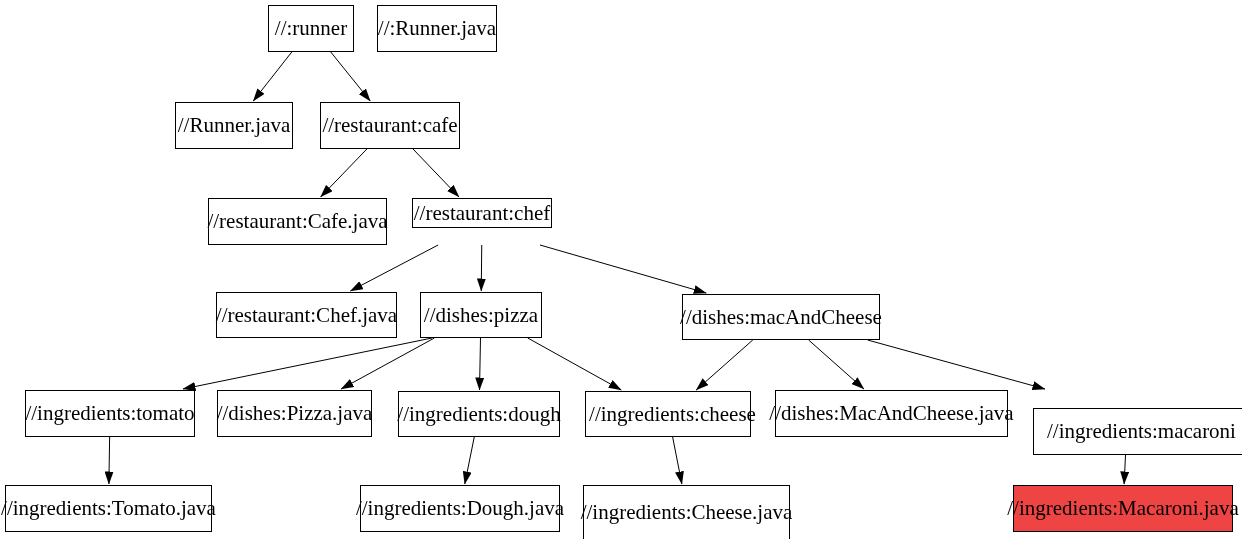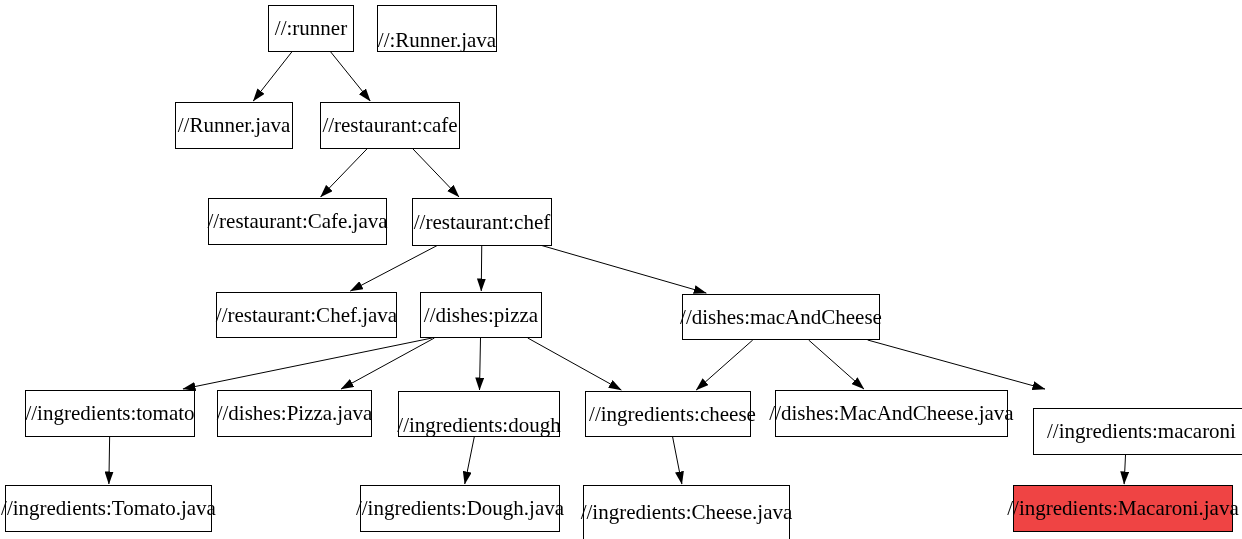--- a/index.html
+++ b/index.html
@@ -64,51 +64,51 @@
         <line x1="109.625" y1="437" x2="108.875" y2="484" stroke="#000000" stroke-width="1" marker-end="url(#arrowhead)"></line>
         <line x1="474.25" y1="437" x2="464.75" y2="484" stroke="#000000" stroke-width="1" marker-end="url(#arrowhead)"></line>
         <line x1="672.625" y1="437" x2="681.875" y2="484" stroke="#000000" stroke-width="1" marker-end="url(#arrowhead)"></line>
         <line x1="1126.375" y1="437" x2="1124.125" y2="484" stroke="#000000" stroke-width="1" marker-end="url(#arrowhead)"></line>
       </g>
   </svg>
   <div id="node-layer">
       <div class="graph-node" style="left: 268px; top: 5px; width: 86px; height: 47px; background: rgb(255, 255, 255); border-color: rgb(0, 0, 0);">
         <span>//:runner</span>
       </div>
-      <div class="graph-node" style="left: 377px; top: 5px; width: 120px; height: 47px; background: rgb(255, 255, 255); border-color: rgb(0, 0, 0); align-items: flex-end;">
+      <div class="graph-node" style="left: 377px; top: 5px; width: 120px; height: 47px; background: rgb(255, 255, 255); border-color: rgb(0, 0, 0);">
         <span>//:Runner.java</span>
       </div>
       <div class="graph-node" style="left: 175px; top: 102px; width: 118px; height: 47px; background: rgb(255, 255, 255); border-color: rgb(0, 0, 0);">
         <span>//Runner.java</span>
       </div>
       <div class="graph-node" style="left: 320px; top: 102px; width: 140px; height: 47px; background: rgb(255, 255, 255); border-color: rgb(0, 0, 0);">
         <span>//restaurant:cafe</span>
       </div>
       <div class="graph-node" style="left: 208px; top: 198px; width: 179px; height: 47px; background: rgb(255, 255, 255); border-color: rgb(0, 0, 0);">
         <span>//restaurant:Cafe.java</span>
       </div>
-      <div class="graph-node" style="left: 412px; top: 198px; width: 140px; height: 48px; background: rgb(255, 255, 255); border-color: rgb(0, 0, 0); text-align: right;">
+      <div class="graph-node" style="left: 412px; top: 198px; width: 140px; height: 30px; background: rgb(255, 255, 255); border-color: rgb(0, 0, 0); text-align: right;">
         <span>//restaurant:chef</span>
       </div>
       <div class="graph-node" style="left: 216px; top: 292px; width: 181px; height: 46px; background: rgb(255, 255, 255); border-color: rgb(0, 0, 0);">
         <span>//restaurant:Chef.java</span>
       </div>
       <div class="graph-node" style="left: 420px; top: 292px; width: 122px; height: 46px; background: rgb(255, 255, 255); border-color: rgb(0, 0, 0);">
         <span>//dishes:pizza</span>
       </div>
       <div class="graph-node" style="left: 682px; top: 294px; width: 198px; height: 46px; background: rgb(255, 255, 255); border-color: rgb(0, 0, 0);">
         <span>//dishes:macAndCheese</span>
       </div>
       <div class="graph-node" style="left: 25px; top: 390px; width: 170px; height: 47px; background: rgb(255, 255, 255); border-color: rgb(0, 0, 0);">
         <span>//ingredients:tomato</span>
       </div>
       <div class="graph-node" style="left: 217px; top: 390px; width: 155px; height: 47px; background: rgb(255, 255, 255); border-color: rgb(0, 0, 0);">
         <span>//dishes:Pizza.java</span>
       </div>
-      <div class="graph-node" style="left: 398px; top: 391px; width: 162px; height: 46px; background: rgb(255, 255, 255); border-color: rgb(0, 0, 0); align-items: flex-end;">
+      <div class="graph-node" style="left: 398px; top: 391px; width: 162px; height: 46px; background: rgb(255, 255, 255); border-color: rgb(0, 0, 0);">
         <span>//ingredients:dough</span>
       </div>
       <div class="graph-node" style="left: 585px; top: 391px; width: 166px; height: 46px; background: rgb(255, 255, 255); border-color: rgb(0, 0, 0); padding-left: 9px;">
         <span>//ingredients:cheese</span>
       </div>
       <div class="graph-node" style="left: 775px; top: 390px; width: 233px; height: 47px; background: rgb(255, 255, 255); border-color: rgb(0, 0, 0);">
         <span>//dishes:MacAndCheese.java</span>
       </div>
       <div class="graph-node" style="left: 1033px; top: 408px; width: 217px; height: 47px; background: rgb(255, 255, 255); border-color: rgb(0, 0, 0);">
         <span>//ingredients:macaroni</span>

